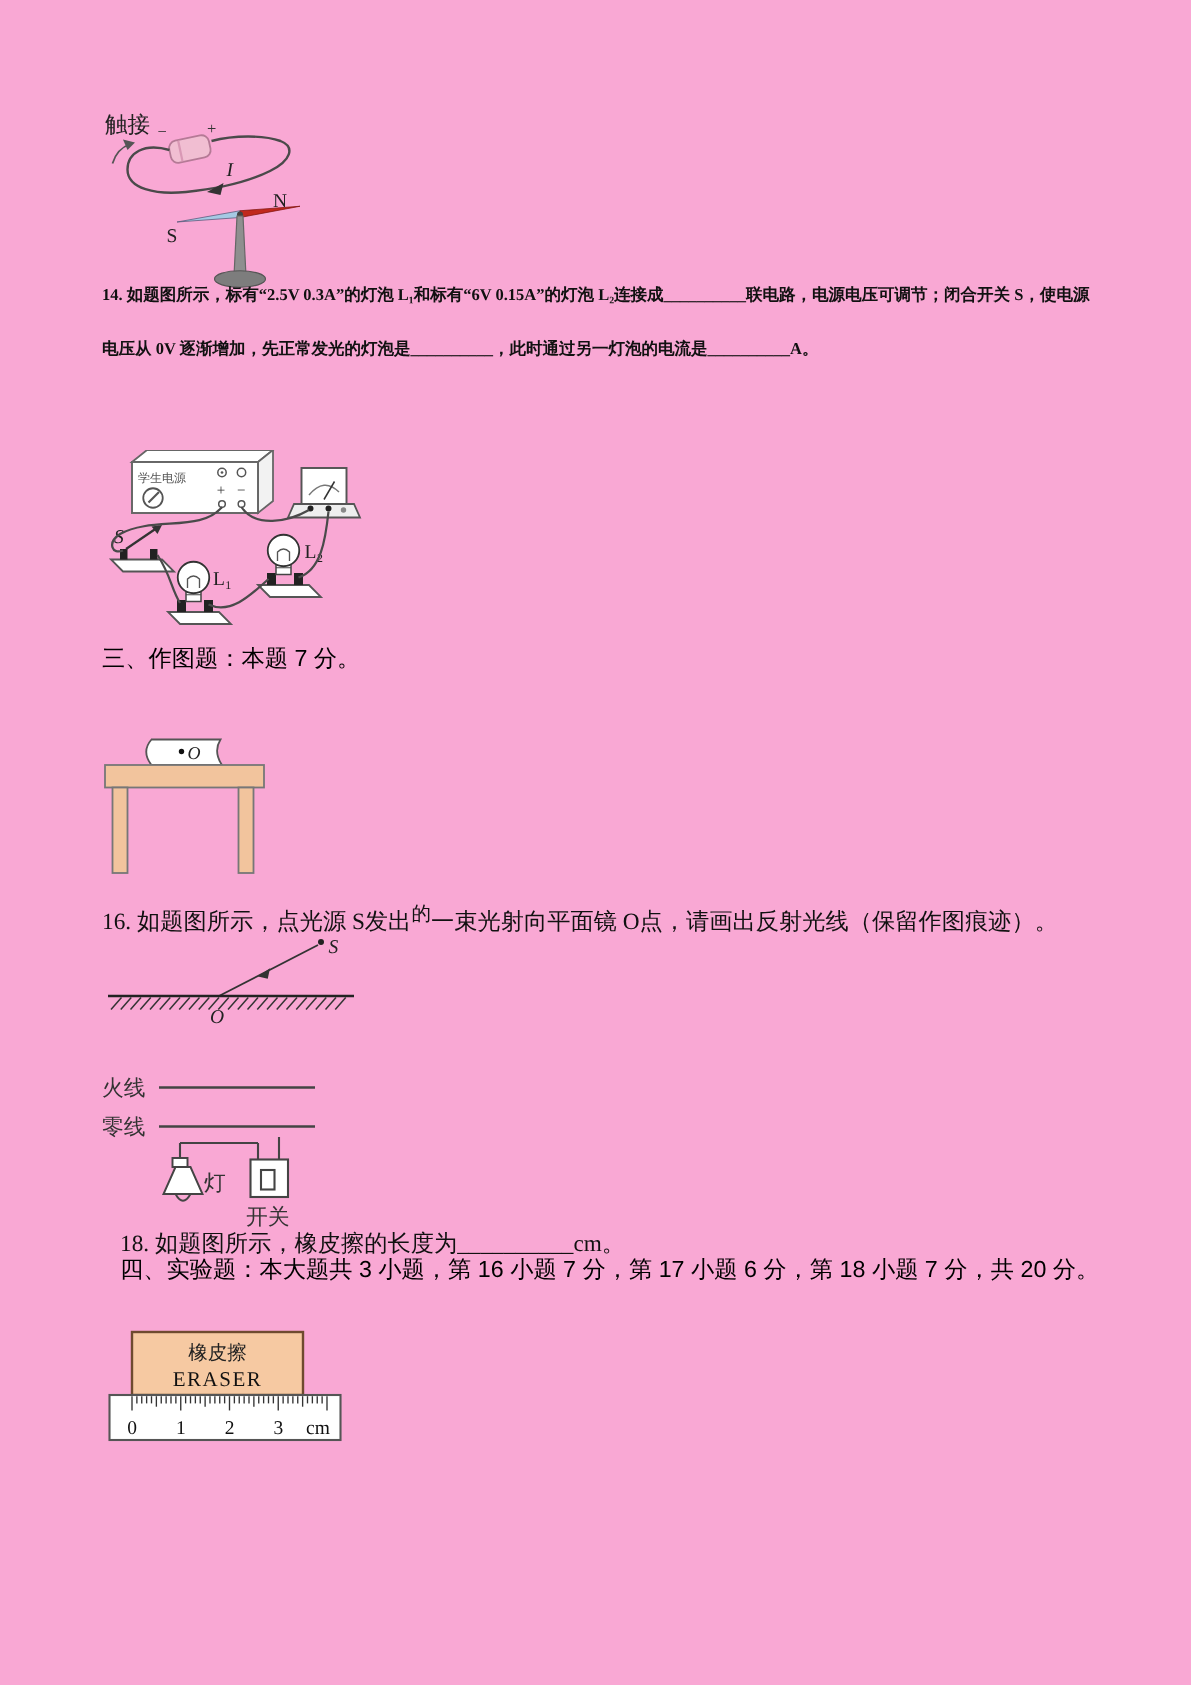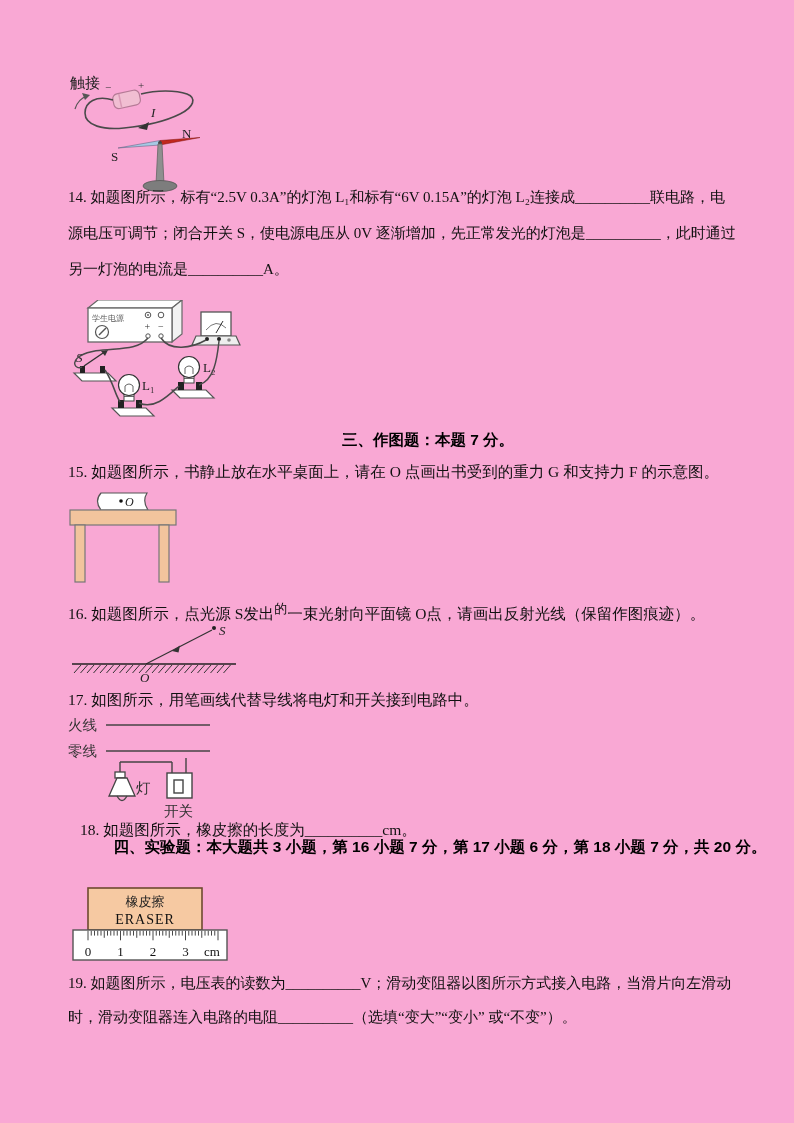--- a/index.html
+++ b/index.html
@@ -1,23 +1,23 @@
 <!DOCTYPE html>
 <html><head>
 <meta charset="utf-8">
 <style>
   html,body{margin:0;padding:0;background:#ffffff;}
   .page{
     position:relative;width:794px;height:1123px;background:#f9a8d4;overflow:hidden;
     font-family:"Liberation Serif","DejaVu Serif",serif;color:#111;
   }
-  .txt{position:absolute;font-size:15px;line-height:36px;width:668px;white-space:normal;}
+  .txt{position:absolute;font-size:11px;line-height:36px;width:668px;white-space:normal;font-weight:bold;}
   .line{position:absolute;font-size:15.5px;line-height:22px;width:700px;}
   .sec{position:absolute;font-size:15.5px;line-height:22px;width:720px;
-       font-weight:bold;font-family:"Liberation Sans","DejaVu Sans",sans-serif;color:#000;text-align:center;}
+       font-weight:normal;font-family:"Liberation Sans","DejaVu Sans",sans-serif;color:#000;}
   .sup{vertical-align:6px;font-size:13px;}
   .fig{position:absolute;}
   svg text{font-family:"Liberation Serif","DejaVu Serif",serif;}
   .cjk{font-family:"Liberation Sans","DejaVu Sans",sans-serif;}
   .ital{font-style:italic;}
 </style>
 </head>
 <body>
 
 <div class="page">
@@ -109,21 +109,20 @@
       <path d="M80,38 C66,55 34,44 12,56 C3,62 7,70 14,67"></path>
       <path d="M93,38 C102,52 124,48 138,40"></path>
       <path d="M37,70 C46,84 46,92 52,102"></path>
       <path d="M71,103 C86,110 100,96 111,86"></path>
       <path d="M131,85 C146,80 149,60 151,41"></path>
     </g>
   </svg>
 
   <p class="sec" style="left:68px;top:429px;margin:0">三、作图题：本题 7 分。</p>
 
-  <p class="line" style="left:68px;top:461px;margin:0">15. 如题图所示，书静止放在水平桌面上，请在 O 点画出书受到的重力 G 和支持力 F 的示意图。</p>
 
   <svg class="fig" style="left:68px;top:486px" width="112" height="100" viewBox="0 0 112 100">
     <path d="M33,24 Q26,15 33,7 L79,7 Q74,15 80,24 Z" fill="#fff" stroke="#555" stroke-width="1.2"></path>
     <circle cx="53" cy="15" r="1.8" fill="#111"></circle>
     <text class="ital" x="57" y="20" font-size="12" fill="#222">O</text>
     <rect x="2" y="24" width="106" height="15" stroke="#777" stroke-width="1.2" fill="#f2c49d"></rect>
     <rect x="7" y="39" width="10" height="57" stroke="#777" stroke-width="1.2" fill="#f2c49d"></rect>
     <rect x="91" y="39" width="10" height="57" stroke="#777" stroke-width="1.2" fill="#f2c49d"></rect>
   </svg>
 
@@ -157,21 +156,20 @@
         <line x1="123" y1="53" x2="130" y2="45" stroke="#333" stroke-width="1"></line>
         <line x1="129.5" y1="53" x2="136.5" y2="45" stroke="#333" stroke-width="1"></line>
         <line x1="136" y1="53" x2="143" y2="45" stroke="#333" stroke-width="1"></line>
         <line x1="142.5" y1="53" x2="149.5" y2="45" stroke="#333" stroke-width="1"></line>
         <line x1="149" y1="53" x2="156" y2="45" stroke="#333" stroke-width="1"></line>
         <line x1="155.5" y1="53" x2="162.5" y2="45" stroke="#333" stroke-width="1"></line>
       </g>
     <text class="ital" x="72" y="62" font-size="13" fill="#222">O</text>
   </svg>
 
-  <p class="line" style="left:68px;top:689px;margin:0">17. 如图所示，用笔画线代替导线将电灯和开关接到电路中。</p>
 
   <svg class="fig" style="left:68px;top:714px" width="160" height="105" viewBox="0 0 160 105">
     <text class="cjk" x="0" y="16" font-size="14.5" fill="#333">火线</text>
     <line x1="38" y1="11" x2="142" y2="11" stroke="#444" stroke-width="1.6"></line>
     <text class="cjk" x="0" y="42" font-size="14.5" fill="#333">零线</text>
     <line x1="38" y1="37" x2="142" y2="37" stroke="#444" stroke-width="1.6"></line>
     <g stroke="#444" stroke-width="1.4" fill="none">
       <line x1="52" y1="48" x2="52" y2="58"></line>
       <line x1="52" y1="48" x2="104" y2="48"></line>
       <line x1="104" y1="48" x2="104" y2="59"></line>
@@ -242,15 +240,14 @@
         <line x1="144.75" y1="44.8" x2="144.75" y2="49.599999999999994" stroke="#333" stroke-width="0.9"></line>
         <line x1="148" y1="44.8" x2="148" y2="54.3" stroke="#333" stroke-width="0.9"></line>
       </g>
     <text x="18" y="70" font-size="13" text-anchor="middle" fill="#111">0</text>
     <text x="50.5" y="70" font-size="13" text-anchor="middle" fill="#111">1</text>
     <text x="83" y="70" font-size="13" text-anchor="middle" fill="#111">2</text>
     <text x="115.5" y="70" font-size="13" text-anchor="middle" fill="#111">3</text>
     <text x="142" y="70" font-size="13" text-anchor="middle" fill="#111">cm</text>
   </svg>
 
-  <p class="txt" style="left:68px;top:966px;margin:0;line-height:34px">19. 如题图所示，电压表的读数为__________V；滑动变阻器以图所示方式接入电路，当滑片向左滑动时，滑动变阻器连入电路的电阻__________（选填“变大”“变小” 或“不变”）。</p>
 
 </div>
 
 </body></html>

